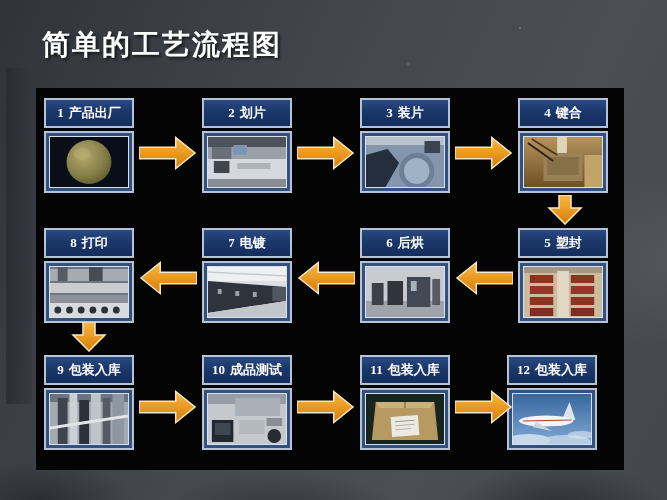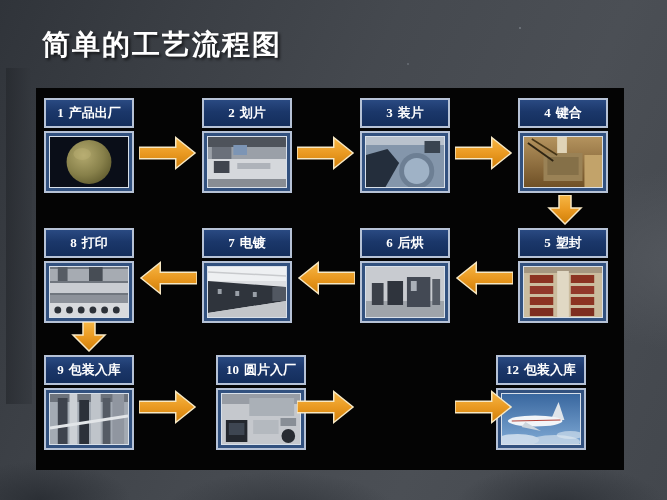--- a/index.html
+++ b/index.html
@@ -257,43 +257,65 @@
           <rect x="30" y="6" width="10" height="44" fill="#2c313a"></rect>
           <rect x="42" y="0" width="10" height="50" fill="#bfc4ca"></rect>
           <rect x="54" y="4" width="8" height="46" fill="#555b65"></rect>
           <rect x="64" y="0" width="12" height="50" fill="#9096a0"></rect>
           <line x1="0" y1="34" x2="80" y2="22" stroke="#e2e5e8" stroke-width="3"></line>
         </svg>
       </div>
         </div>
     </div>
 
-    <div class="box" style="left:180px;top:267px">
+    <div class="box" style="left:166px;top:267px">
       <div class="box-header">
         <span class="num">10</span>
-        <span>圆片入厂</span>
+        <span>成品测试</span>
       </div>
       <div class="box-photo">
           <div class="photo">
         <svg viewBox="0 0 80 50" preserveAspectRatio="none">
           <rect width="80" height="50" fill="#c5c8cd"></rect>
           <rect width="80" height="10" fill="#989da5"></rect>
           <rect x="28" y="4" width="46" height="18" fill="#aab0b7"></rect>
           <rect x="60" y="24" width="16" height="8" fill="#888e96"></rect>
           <rect x="4" y="26" width="22" height="22" fill="#23272e"></rect>
           <rect x="7" y="29" width="16" height="12" fill="#3e4652"></rect>
           <rect x="32" y="26" width="26" height="14" fill="#b4b9bf"></rect>
           <circle cx="68" cy="42" r="7" fill="#272b32"></circle>
         </svg>
       </div>
         </div>
     </div>
 
-
-    <div class="box" style="left:460px;top:267px">
+    <div class="box" style="left:324px;top:267px">
+      <div class="box-header">
+        <span class="num">11</span>
+        <span>包装入库</span>
+      </div>
+      <div class="box-photo">
+          <div class="photo">
+        <svg viewBox="0 0 80 50" preserveAspectRatio="none">
+          <rect width="80" height="50" fill="#17251d"></rect>
+          <polygon points="10,8 70,8 74,46 6,46" fill="#b79a62"></polygon>
+          <polygon points="10,8 70,8 66,14 14,14" fill="#cbb079"></polygon>
+          <line x1="40" y1="8" x2="40" y2="14" stroke="#8a7345" stroke-width="1.5"></line>
+          <g transform="rotate(-4 40 32)">
+            <rect x="26" y="22" width="28" height="20" fill="#eceae2"></rect>
+            <line x1="30" y1="27" x2="50" y2="27" stroke="#9a9890" stroke-width="1"></line>
+            <line x1="30" y1="31" x2="50" y2="31" stroke="#b2b0a8" stroke-width="1"></line>
+            <line x1="30" y1="35" x2="46" y2="35" stroke="#b2b0a8" stroke-width="1"></line>
+          </g>
+        </svg>
+      </div>
+        </div>
+    </div>
+
+    <div class="box" style="left:471px;top:267px">
       <div class="box-header">
         <span class="num">12</span>
         <span>包装入库</span>
       </div>
       <div class="box-photo">
           <div class="photo">
         <svg viewBox="0 0 80 50" preserveAspectRatio="none">
           <rect width="80" height="50" fill="url(#gsky)"></rect>
           <ellipse cx="16" cy="46" rx="22" ry="6" fill="#d6e2ee" opacity=".85"></ellipse>
           <ellipse cx="54" cy="48" rx="26" ry="7" fill="#c7d7e7" opacity=".8"></ellipse>

